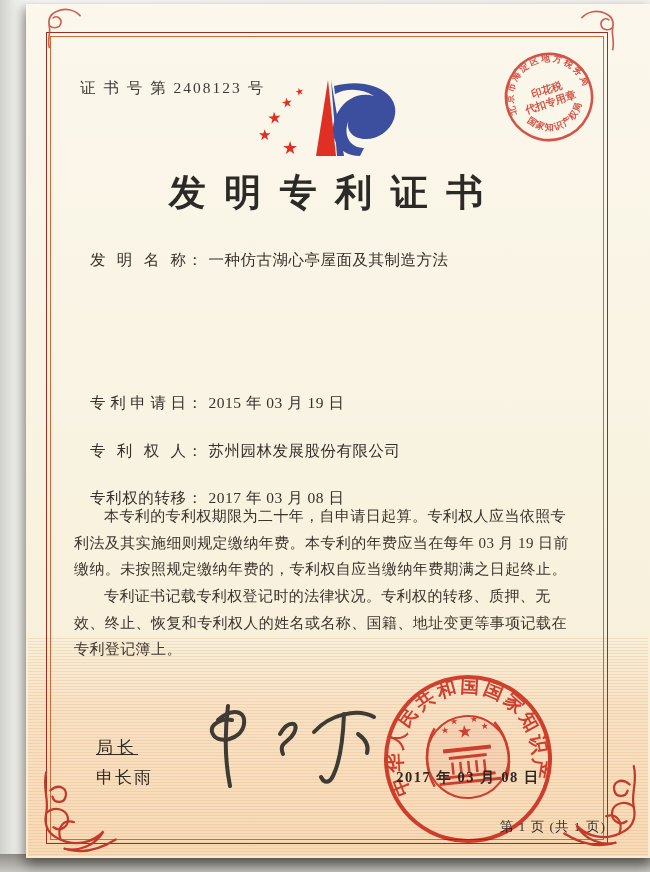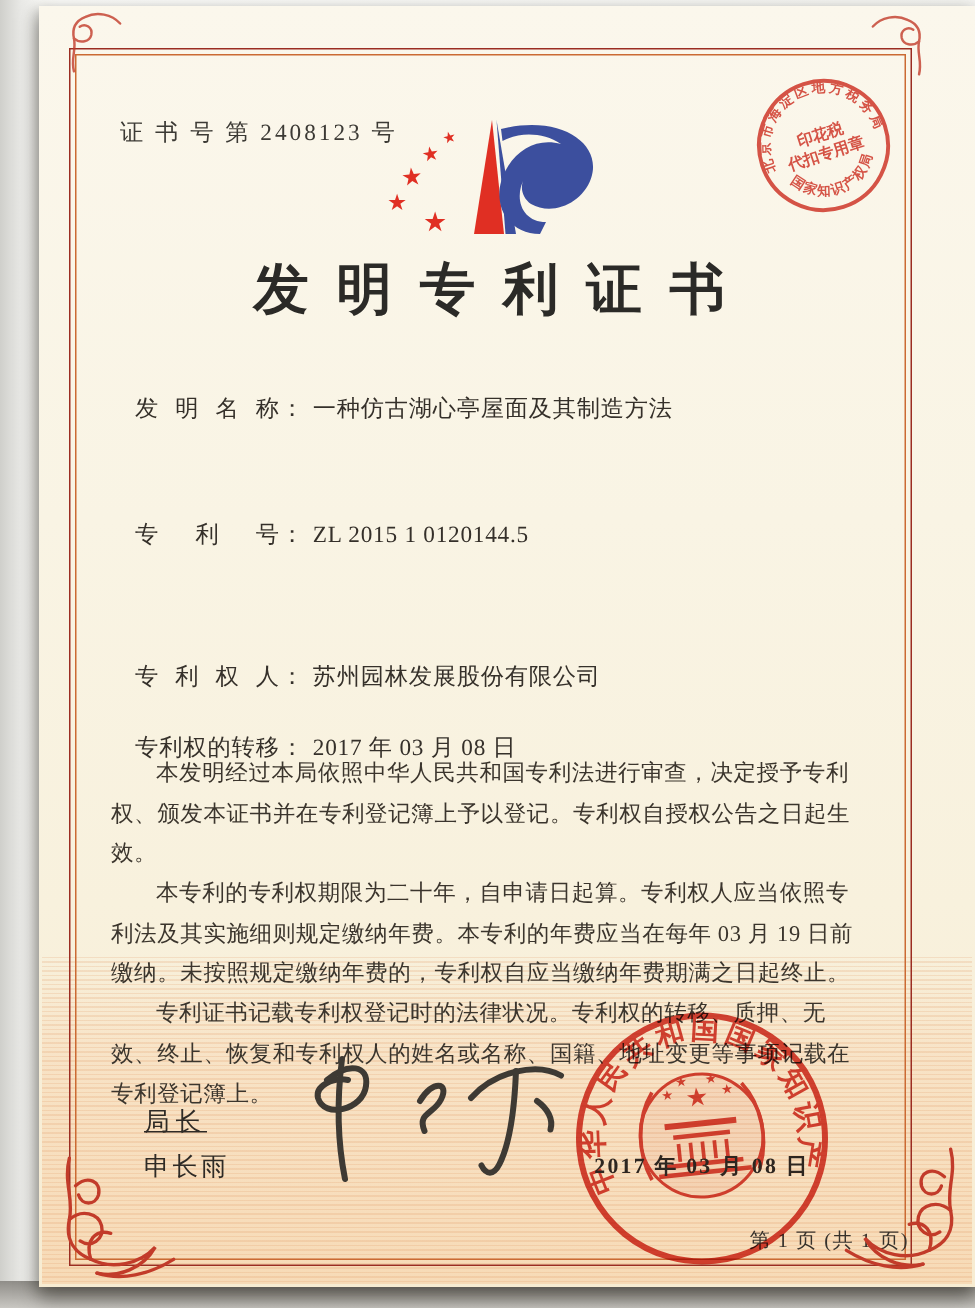--- a/index.html
+++ b/index.html
@@ -92,35 +92,34 @@
     <text x="12" y="50" font-size="16" fill="#e02f23" transform="rotate(-6 12 50)">★</text>
     <text x="2" y="66" font-size="15" fill="#e02f23">★</text>
     <text x="26" y="80" font-size="18" fill="#e02f23">★</text>
     <polygon points="72,6 80,82 60,82" fill="#e02f23"></polygon>
     <polygon points="75,6 88,82 81,82" fill="#3c4f9e"></polygon>
     <path d="M78,12 C118,2 146,22 138,45 C132,62 112,70 98,62 C92,58 90,50 94,44 C86,58 92,74 108,74 L104,82 C80,82 70,58 82,38 C90,24 104,18 118,22 C106,14 90,14 79,20 Z" fill="#3c4f9e"></path>
   </svg>
 
   <div id="page-title" class="abs">发明专利证书</div>
 
-  <div class="abs field-row" style="top:262px;">
+  <div class="abs field-row" style="top:250px;">
     <span class="flabel">发明名称</span><span class="fcolon">：</span><span class="fvalue">一种仿古湖心亭屋面及其制造方法</span>
   </div>
-  <div class="abs field-row" style="top:346px;">
-    <span class="flabel">专利号</span><span class="fcolon">：</span><span class="fvalue">ZL 2015 1 0120144.5</span>
+  <div class="abs field-row" style="top:393px;">
+    <span class="flabel">专利申请日</span><span class="fcolon">：</span><span class="fvalue">2015 年 03 月 19 日</span>
   </div>
   <div class="abs field-row" style="top:441px;">
     <span class="flabel">专利权人</span><span class="fcolon">：</span><span class="fvalue">苏州园林发展股份有限公司</span>
   </div>
   <div class="abs field-row" style="top:488px;">
     <span class="flabel">专利权的转移</span><span class="fcolon">：</span><span class="fvalue">2017 年 03 月 08 日</span>
   </div>
 
   <div id="body-text" class="abs">
-    <p>本发明经过本局依照中华人民共和国专利法进行审查，决定授予专利权、颁发本证书并在专利登记簿上予以登记。专利权自授权公告之日起生效。</p>
     <p>本专利的专利权期限为二十年，自申请日起算。专利权人应当依照专利法及其实施细则规定缴纳年费。本专利的年费应当在每年 03 月 19 日前缴纳。未按照规定缴纳年费的，专利权自应当缴纳年费期满之日起终止。</p>
     <p>专利证书记载专利权登记时的法律状况。专利权的转移、质押、无效、终止、恢复和专利权人的姓名或名称、国籍、地址变更等事项记载在专利登记簿上。</p>
   </div>
 
   <div id="commissioner-title" class="abs">局长</div>
   <div id="commissioner-name" class="abs">申长雨</div>
   <svg id="signature" class="abs" width="190" height="96" viewBox="0 0 190 96">
     <g stroke="#3e3a34" stroke-width="4" fill="none" stroke-linecap="round" stroke-linejoin="round">
       <path d="M30,22 C44,10 58,12 56,26 C54,42 28,48 24,34 C22,26 34,20 44,22"></path>
       <path d="M40,8 C37,32 36,58 42,88"></path>

